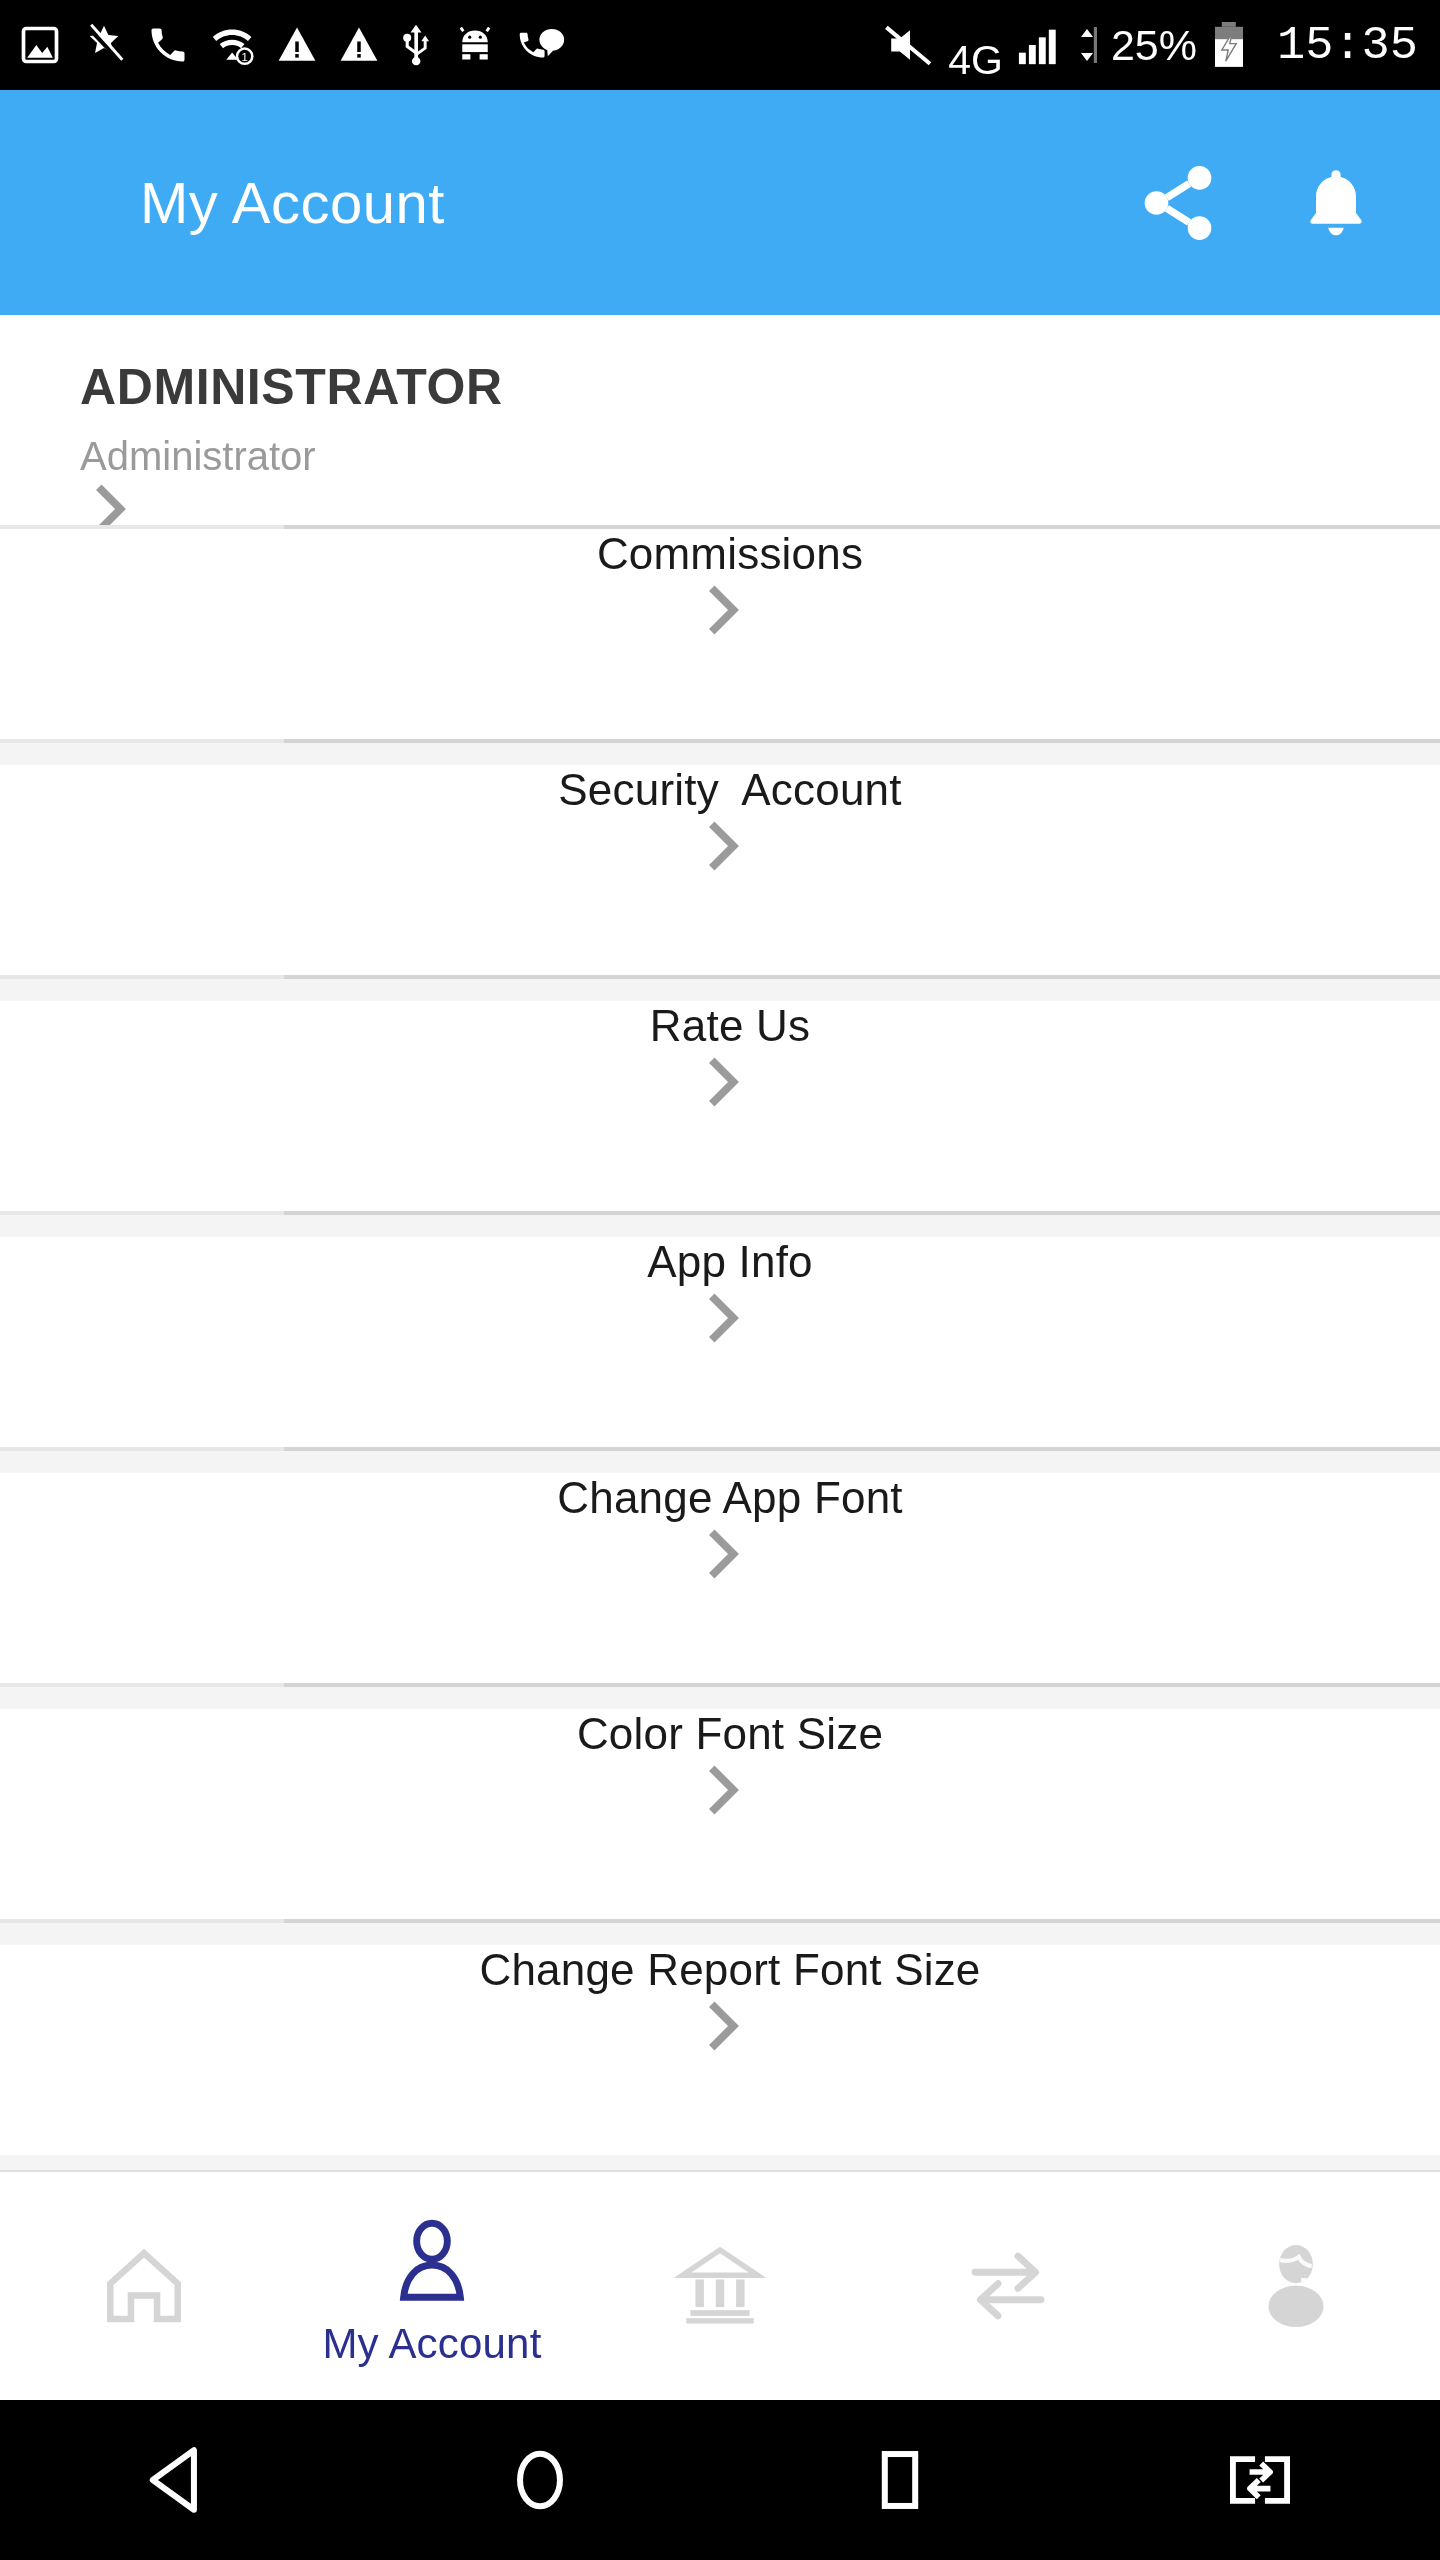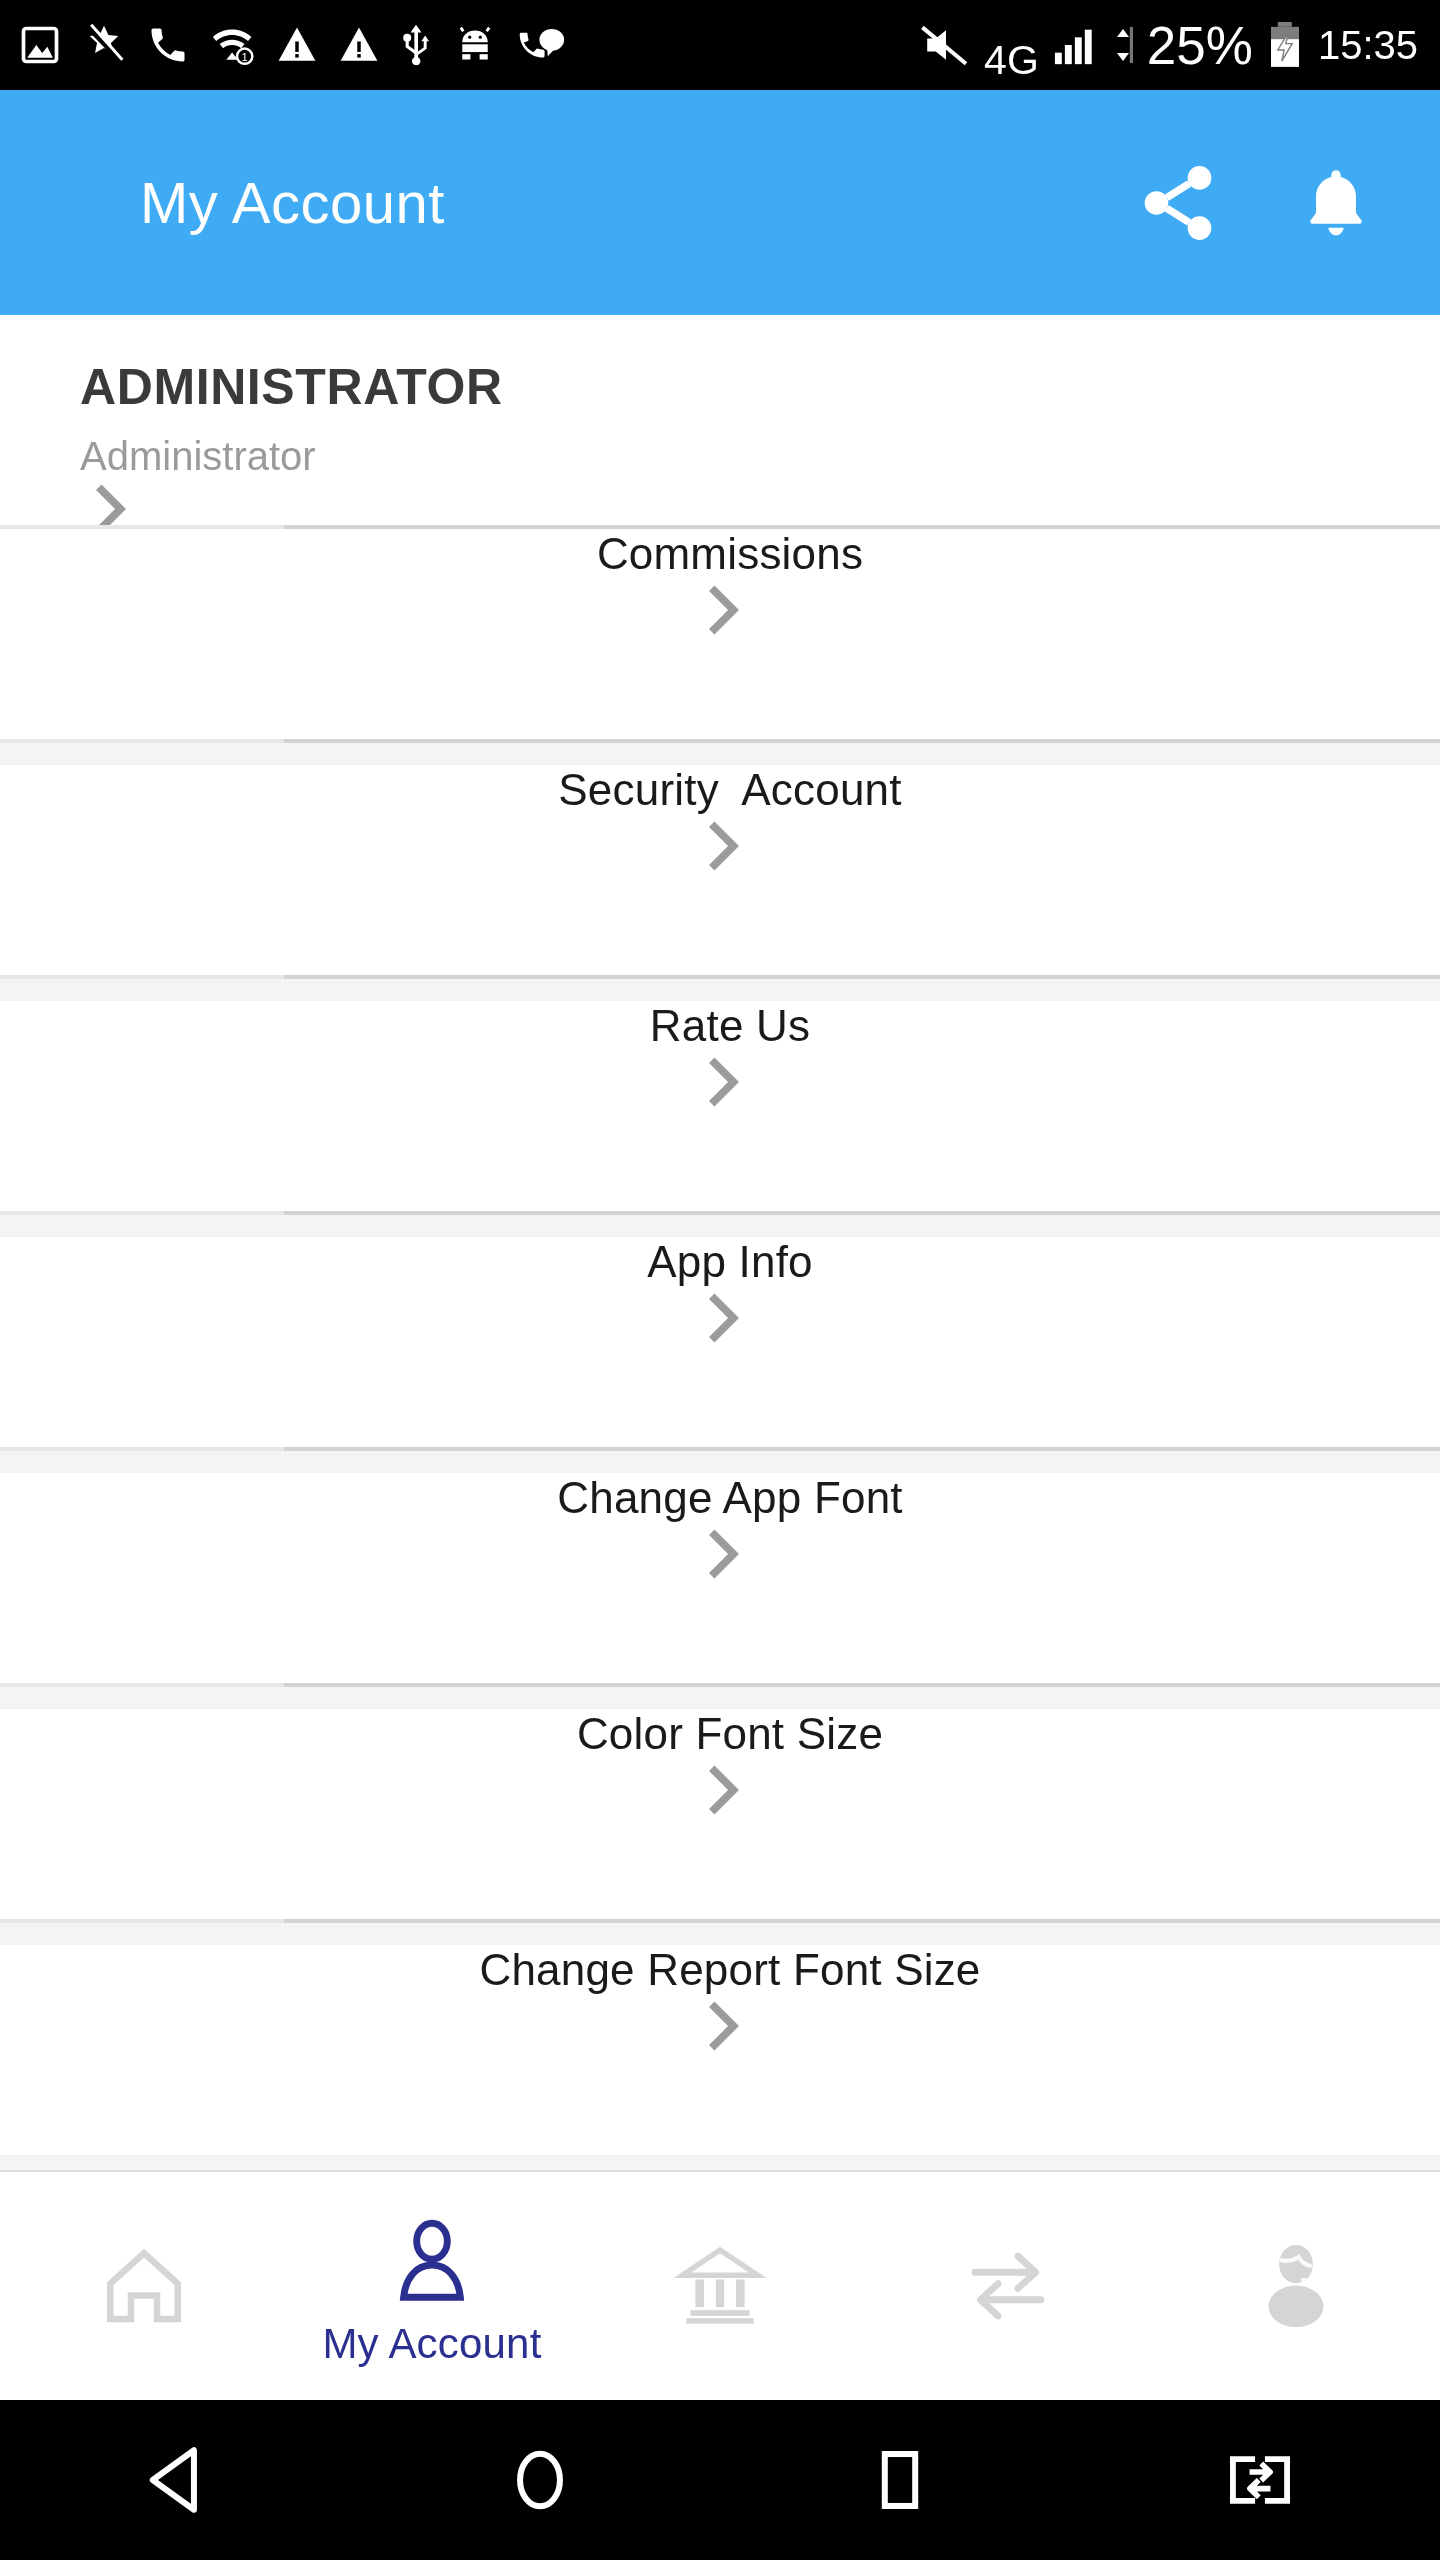--- a/index.html
+++ b/index.html
@@ -14,24 +14,24 @@
   
   .statusbar{
     position:absolute; top:0; left:0; width:1440px; height:90px;
     background:#000; display:flex; align-items:center;
     padding:0 22px 0 18px; color:#fff;
   }
   .sb-left{ display:flex; align-items:center; gap:20px; flex:1; }
   .sb-right{ display:flex; align-items:center; gap:14px; }
   .sb-icon{ display:block; }
   .sb-text{
-    font-size:53px; font-weight:400; letter-spacing:0px; line-height:1;
+    font-size:43px; font-weight:400; letter-spacing:0px; line-height:1;
     color:#fff; white-space:nowrap;
   }
-  .sb-clock{ font-size:40px; margin-left:1px; }
+  .sb-clock{ font-size:47px; margin-left:16px;font-family:Liberation Mono, monospace; }
 
   
   .appbar{
     position:absolute; top:90px; left:0; width:1440px; height:225px;
     background:#3FABF5; display:flex; align-items:center;
     padding:0 56px 0 140px;
   }
   .appbar-title{
     flex:1; color:#ffffff; font-size:58px; font-weight:400;
     letter-spacing:0.5px; white-space:nowrap;

